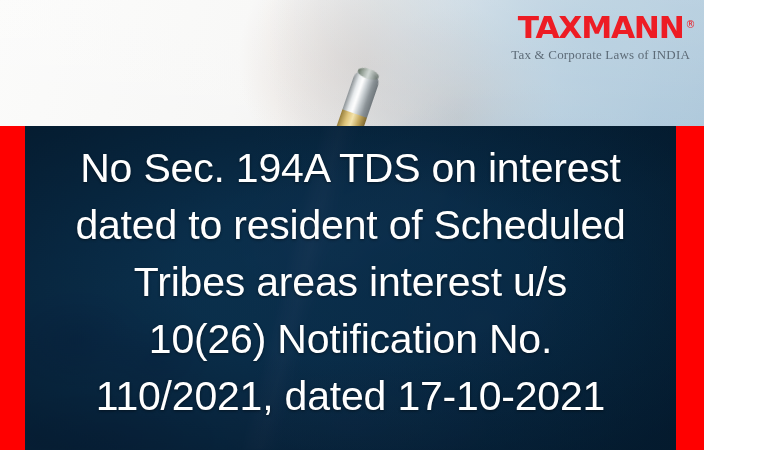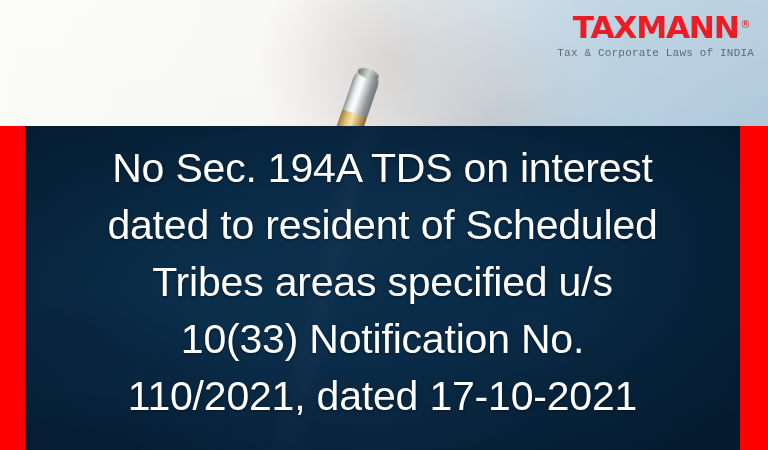--- a/index.html
+++ b/index.html
@@ -7,21 +7,21 @@
     margin: 0;
     padding: 0;
     background: #ffffff;
   }
   body {
     font-family: "Liberation Sans", sans-serif;
   }
 
   .screenshot {
     position: relative;
-    width: 768px;
+    width: 704px;
     height: 450px;
     overflow: hidden;
     background: #ffffff;
   }
 
   
   .photo-bg {
     position: absolute;
     inset: 0;
     background:
@@ -183,22 +183,22 @@
     right: -12px;
     font-size: 10px;
     font-weight: 400;
     color: #ed1c24;
     letter-spacing: 0;
     transform: scaleX(0.96);
   }
   .logo-tag {
     margin-top: 3px;
     color: #5d6b77;
-    font-family: Liberation Mono, monospace;
-    font-size: 11px;
+    font-family: Liberation Serif, serif;
+    font-size: 13px;
     letter-spacing: 0.18px;
     white-space: nowrap;
   }
 </style>
 </head>
 <body>
 
 <div class="screenshot">
 
   <div class="photo-bg"></div>
@@ -219,19 +219,19 @@
   <div class="red-bar right"></div>
 
   <div class="banner">
     <div class="banner-photo"></div>
     <div class="banner-tint"></div>
     <div class="banner-vignette"></div>
 
     <div class="headline">
       <span class="line">No Sec. 194A TDS on interest</span>
       <span class="line">dated to resident of Scheduled</span>
-      <span class="line">Tribes areas specified u/s</span>
-      <span class="line">10(33) Notification No.</span>
+      <span class="line">Tribes areas interest u/s</span>
+      <span class="line">10(26) Notification No.</span>
       <span class="line">110/2021, dated 17-10-2021</span>
     </div>
   </div>
 
 </div>
 
 </body></html>

